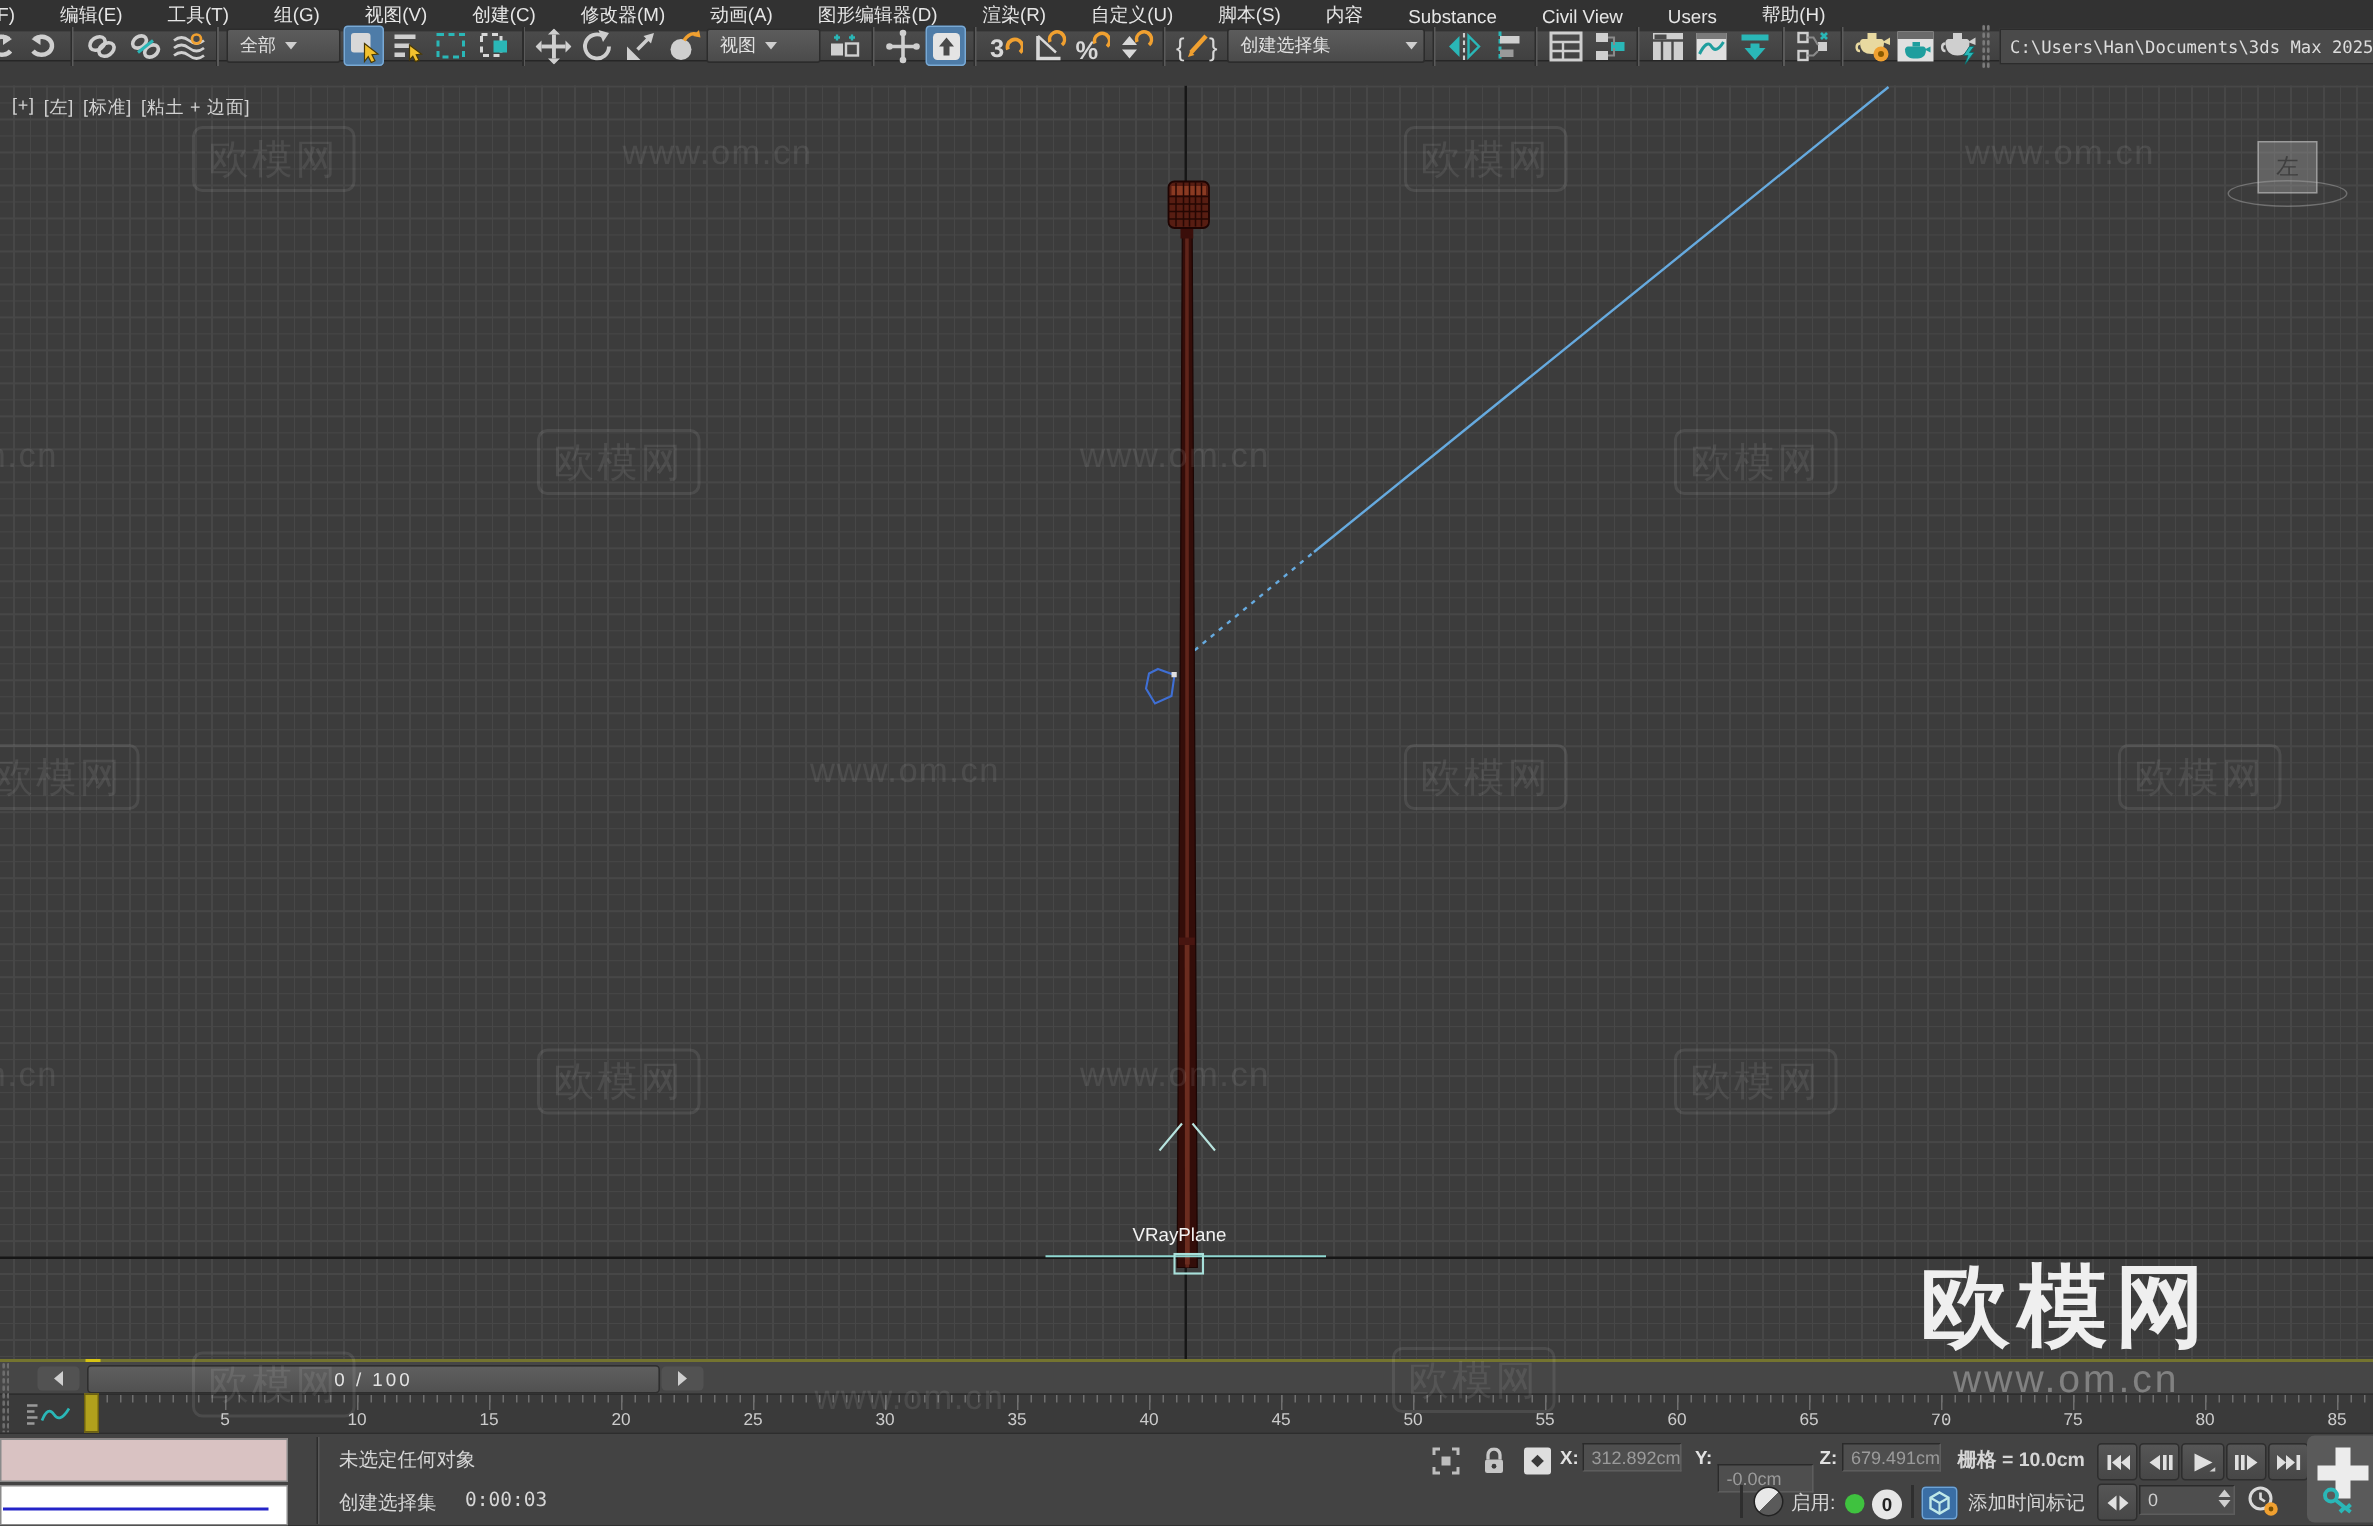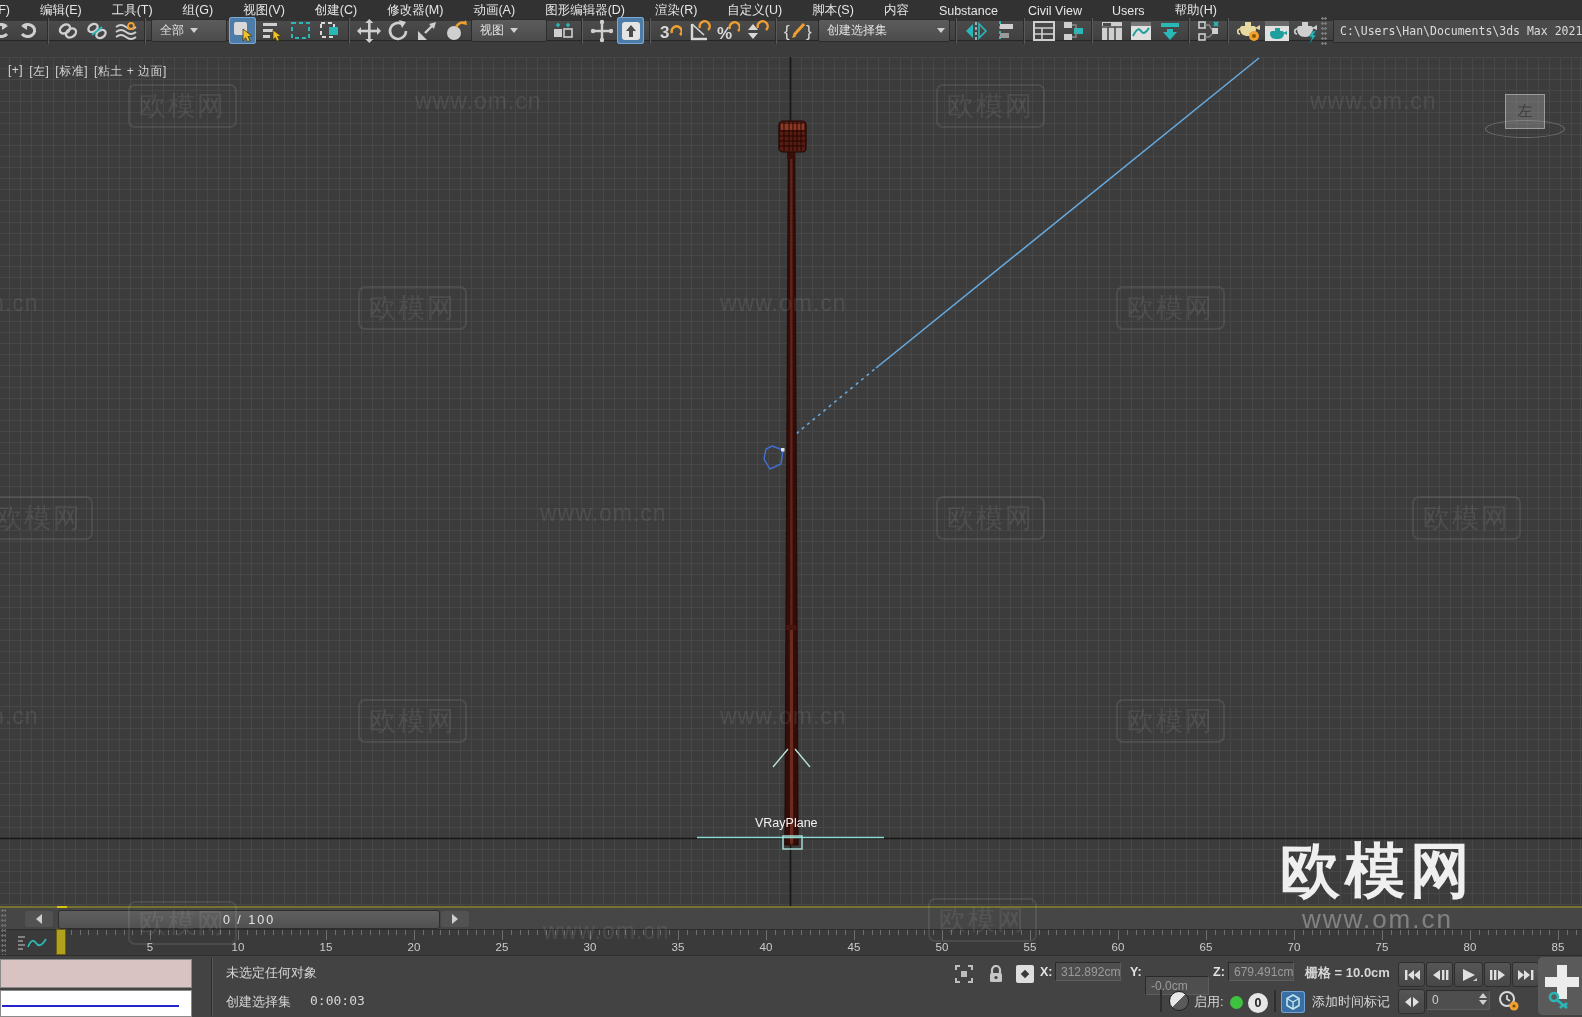--- a/index.html
+++ b/index.html
@@ -376,21 +376,21 @@
       <svg width="26" height="24">
           <path d="M4 10c-3 0-3 5 0 5" fill="none" stroke="#cfcfcf" stroke-width="1.6"></path>
           <path d="M4 9c0 6 3 9 8 9s8-3 8-9c0-1-1-2-2-2H6c-1 0-2 1-2 2z" fill="#cfcfcf"></path>
           <path d="M19 9l5-3v5z" fill="#cfcfcf"></path>
           <rect x="9" y="3" width="6" height="4" fill="#cfcfcf"></rect>
           <path d="M20 12l-4 6h3l-2 6 6-8h-3l3-4z" fill="#2ab7b7" stroke="#0f6a6a" stroke-width=".6"></path>
         </svg>
       </div>
     <div class="grip" style="margin-left:auto"></div>
     <div class="pathdrop">
-      <span>C:\Users\Han\Documents\3ds Max 2021</span>
+      <span>C:\Users\Han\Documents\3ds Max 2025</span>
       <span class="arr"></span>
       </div>
 
   </div>
 
   <div class="viewport">
     <div class="vplabel">
       <span>[+]</span>
       <span>[左]</span>
       <span>[标准]</span>
@@ -687,21 +687,21 @@
         <div class="rlabel" style="left: 799px;">45</div>
         <div class="rtick" style="left: 887px; height: 10px;"></div>
         <div class="rlabel" style="left: 887px;">50</div>
         <div class="rtick" style="left: 975px; height: 10px;"></div>
         <div class="rlabel" style="left: 975px;">55</div>
         <div class="rtick" style="left: 1063px; height: 10px;"></div>
         <div class="rlabel" style="left: 1063px;">60</div>
         <div class="rtick" style="left: 1151px; height: 10px;"></div>
         <div class="rlabel" style="left: 1151px;">65</div>
         <div class="rtick" style="left: 1239px; height: 10px;"></div>
-        <div class="rlabel" style="left: 1239px;">70</div>
+        <div class="rlabel" style="left: 1239px; font-family: Liberation Mono, monospace;">70</div>
         <div class="rtick" style="left: 1327px; height: 10px;"></div>
         <div class="rlabel" style="left: 1327px;">75</div>
         <div class="rtick" style="left: 1415px; height: 10px;"></div>
         <div class="rlabel" style="left: 1415px;">80</div>
         <div class="rtick" style="left: 1503px; height: 10px;"></div>
         <div class="rlabel" style="left: 1503px;">85</div>
       </div>
   </div>
   <div class="ymarker"></div>
   <div class="grip-v"></div>

